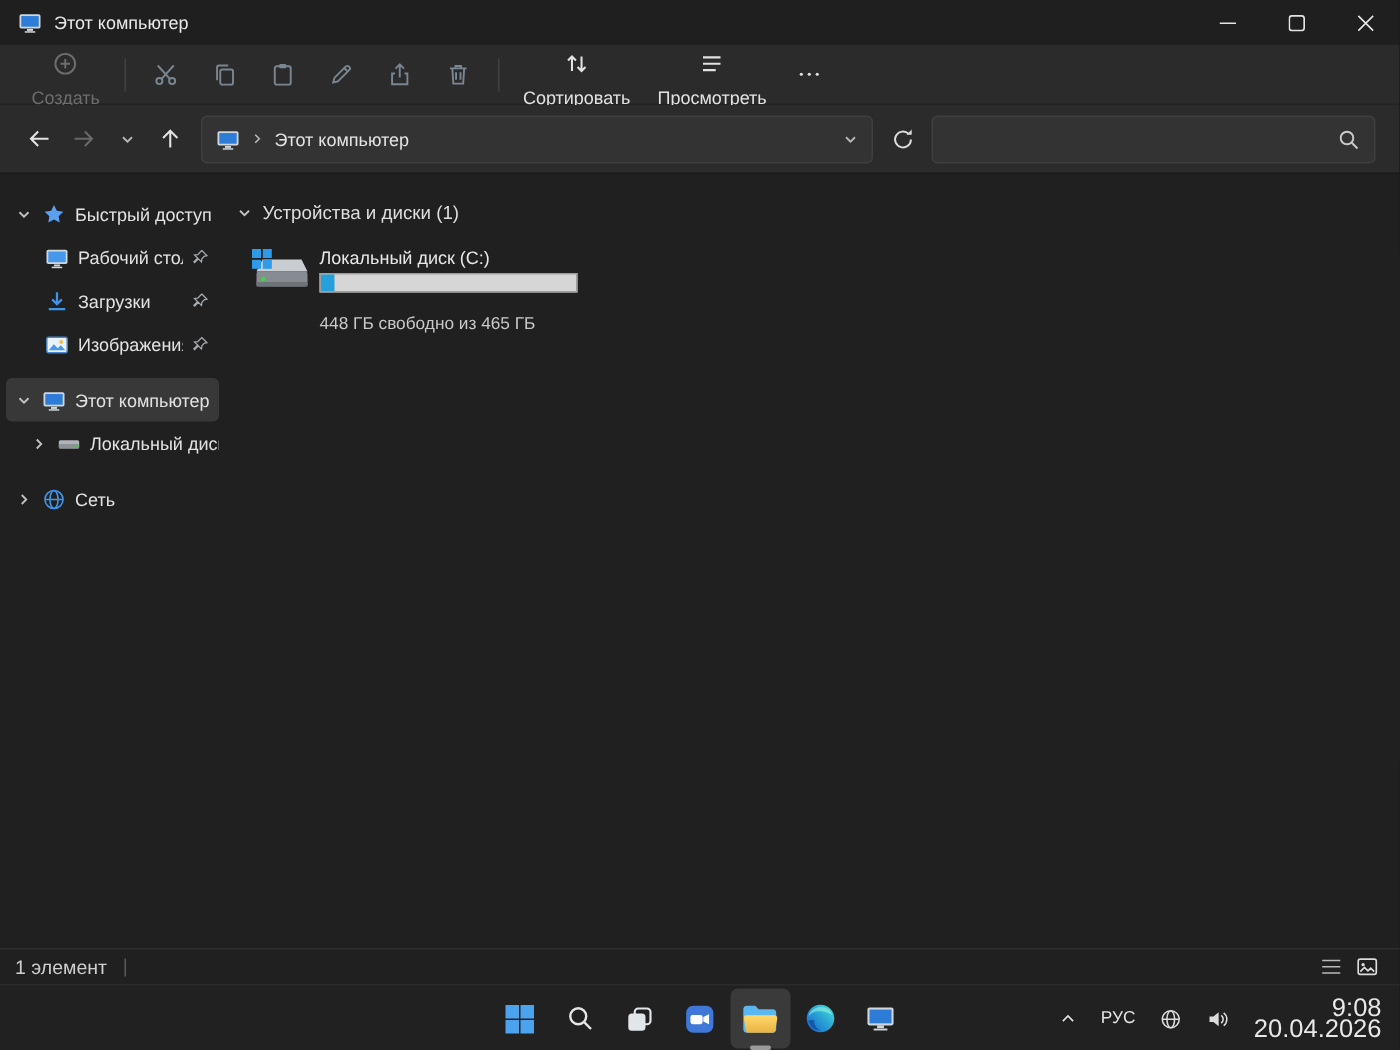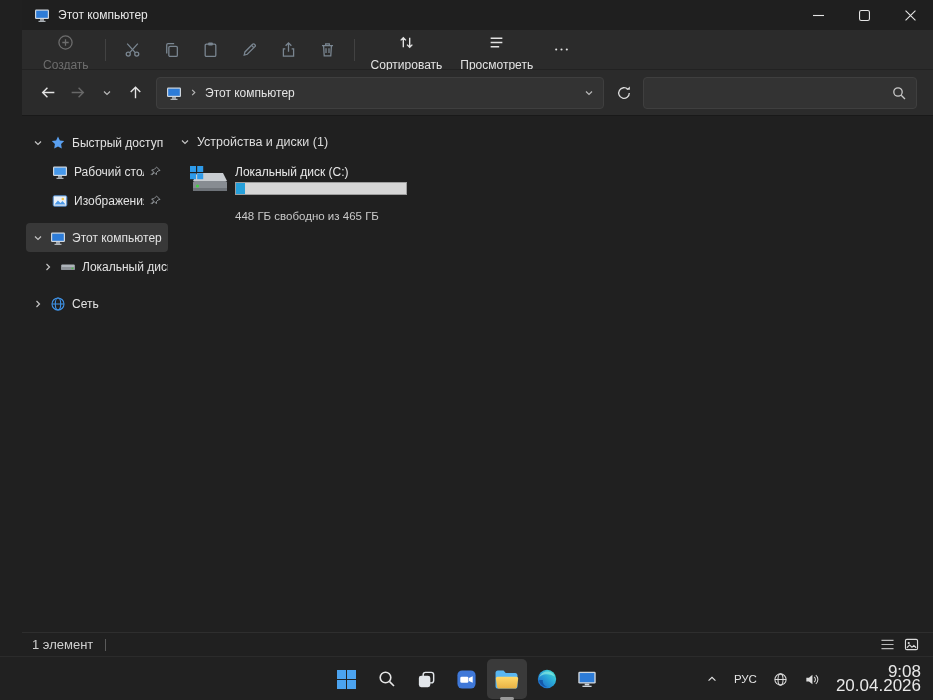--- a/index.html
+++ b/index.html
@@ -1,20 +1,20 @@
 <!DOCTYPE html>
 <html><head>
 <meta charset="utf-8">
 <style>
   * { margin:0; padding:0; box-sizing:border-box; }
   html,body { width:933px; height:700px; overflow:hidden; }
   body { background:#181818; font-family:"Liberation Sans", sans-serif; font-size:12px; color:#e6e6e6; position:relative; -webkit-user-select:none; user-select:none; }
   svg { display:block; }
 
-  .window { position:absolute; left:0; top:0; width:933px; height:656px; background:#202020; display:flex; flex-direction:column;padding-left:22px; }
+  .window { position:absolute; left:0; top:0; width:933px; height:656px; background:#202020; display:flex; flex-direction:column; }
 
   
   .titlebar { height:30px; flex:0 0 auto; display:flex; align-items:center; background:#1f1f1f; padding-left:12px; }
   .titlebar-title { margin-left:8px; color:#e8e8e8; }
   .tb-space { flex:1; }
   .win-btn { width:46px; height:30px; display:flex; align-items:center; justify-content:center; }
 
   
   .toolbar { height:40px; flex:0 0 auto; display:flex; align-items:center; background:#2b2b2b; padding:0 12px; border-bottom:1px solid #222; }
   .cmd-btn { display:flex; align-items:center; gap:7px; height:32px; padding:0 9px; border-radius:4px; color:#e2e2e2;flex-direction:column; }
@@ -309,20 +309,33 @@
             </svg>
           </span>
         <span class="s-label">Рабочий стол</span>
         <span class="pin">
             <svg width="11" height="11" viewBox="0 0 16 16">
               <path d="M9.5 1.5L14.5 6.5 11.8 7.2 9.6 9.4 9.2 12.6 6.2 9.6 2.6 13.2 1.8 12.4 5.4 8.8 2.4 5.8 5.6 5.4 7.8 3.2z" fill="none" stroke="#a6abb0" stroke-width="1.2"></path>
             </svg>
           </span>
       </div>
 
+      <div class="side-item child">
+        <span class="s-icon">
+            <svg width="16" height="16" viewBox="0 0 16 16" fill="none" stroke="#3f93e8" stroke-width="1.5">
+              <path d="M8 1.8v7.8M4.8 6.6L8 9.8l3.2-3.2M2.5 13h11"></path>
+            </svg>
+          </span>
+        <span class="s-label">Загрузки</span>
+        <span class="pin">
+            <svg width="11" height="11" viewBox="0 0 16 16">
+              <path d="M9.5 1.5L14.5 6.5 11.8 7.2 9.6 9.4 9.2 12.6 6.2 9.6 2.6 13.2 1.8 12.4 5.4 8.8 2.4 5.8 5.6 5.4 7.8 3.2z" fill="none" stroke="#a6abb0" stroke-width="1.2"></path>
+            </svg>
+          </span>
+      </div>
 
 
       <div class="side-item child">
         <span class="s-icon">
             <svg width="16" height="16" viewBox="0 0 16 16">
               <rect x="1.2" y="2.8" width="13.6" height="10.4" rx="1.3" fill="#e9f1fa" stroke="#4a86c8" stroke-width="1"></rect>
               <circle cx="10.8" cy="6" r="1.3" fill="#f0c04a"></circle>
               <path d="M2.5 11.5l3.4-4 2.6 2.6 2-2 3 3.4z" fill="#4a98e8"></path>
             </svg>
           </span>

